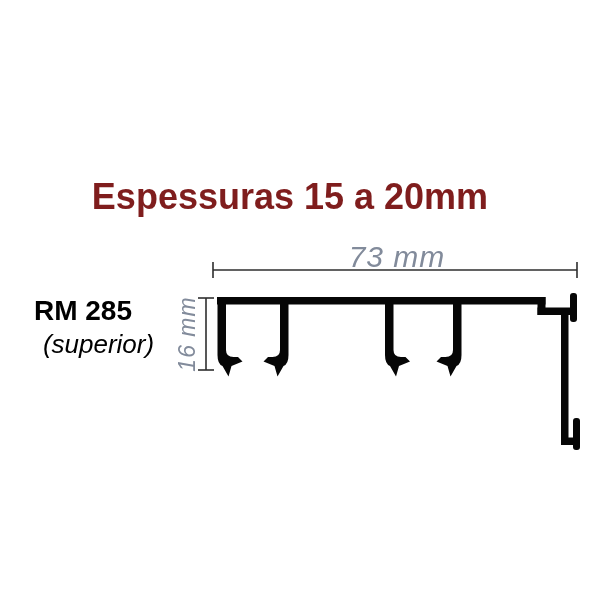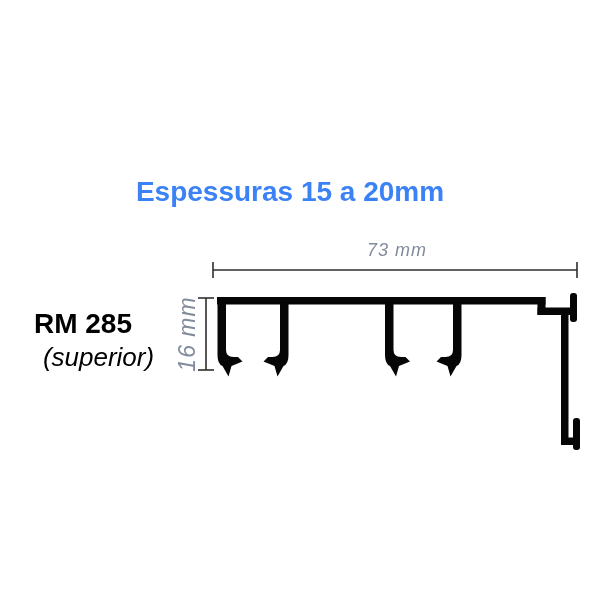--- a/index.html
+++ b/index.html
@@ -6,37 +6,37 @@
   .canvas{
     position:relative;
     width:600px;height:600px;
     background:#ffffff;
     font-family:"Liberation Sans", sans-serif;
     overflow:hidden;
   }
   .title{
     position:absolute;top:176px;left:0;width:580px;
     text-align:center;
-    font-size:28px;font-weight:700;color:#3b82f6;
+    font-size:36px;font-weight:700;color:#7f1d1d;
     letter-spacing:0px;
   }
   .product-label{
-    position:absolute;top:308px;left:0;width:166px;
+    position:absolute;top:295px;left:0;width:166px;
     text-align:center;color:#000;
   }
   .product-code{font-size:28px;font-weight:700;line-height:32px;}
   .product-variant{font-size:26px;font-style:italic;font-weight:400;line-height:34px;padding-left:31px;}
   .dim-text{
     color:#828b9b;
     font-style:italic;font-weight:300;
     letter-spacing:1px;
   }
   .dim-width{
     position:absolute;top:240px;left:217px;width:360px;
-    text-align:center;font-size:18px;
+    text-align:center;font-size:30px;
   }
   .dim-height{
     position:absolute;top:321px;left:147px;width:80px;height:26px;
     line-height:26px;text-align:center;font-size:23px;
     transform:rotate(-90deg);
   }
   svg.linework{position:absolute;top:0;left:0;}
   .dimline{stroke:#2e2e2e;stroke-width:1.6;fill:none;}
   .profile{fill:#060606;stroke:none;}
 </style>

